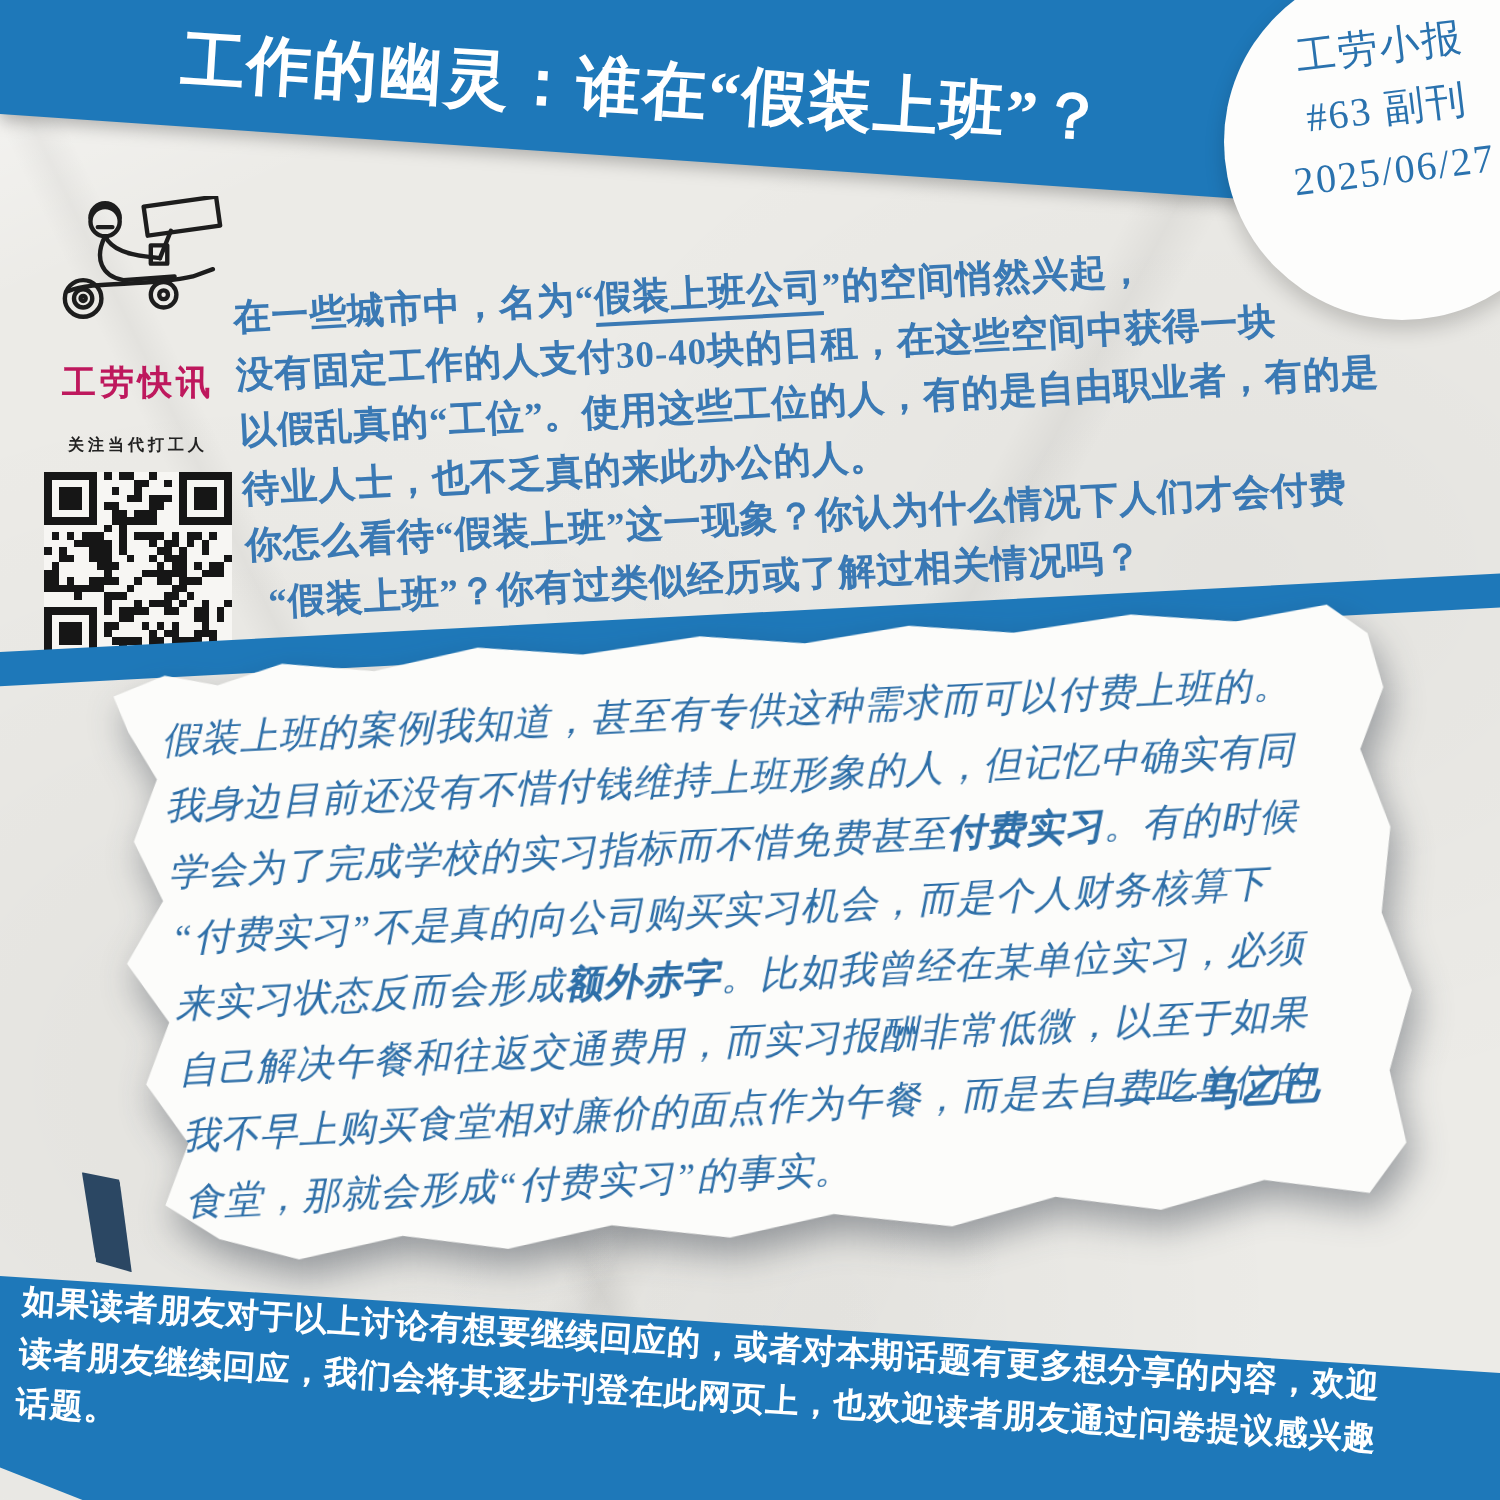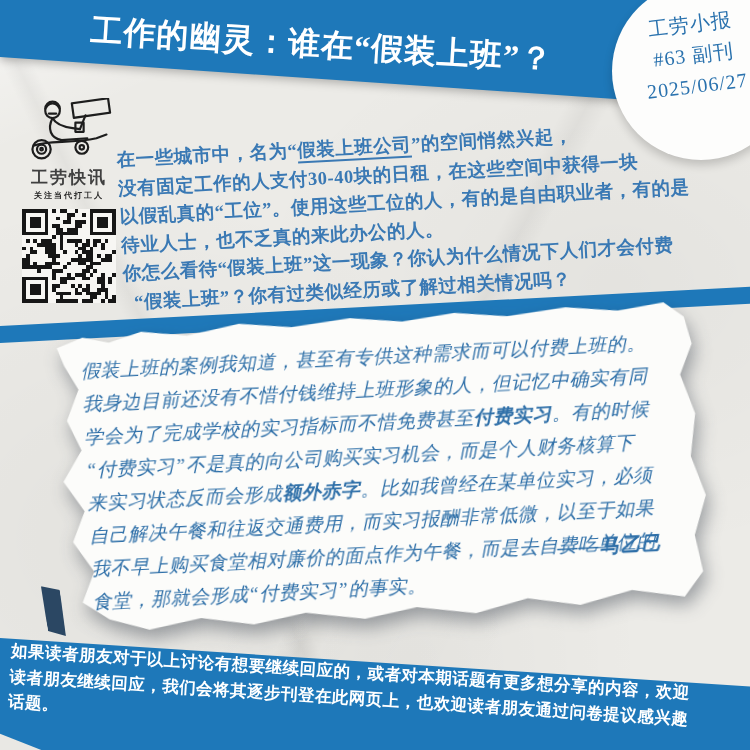--- a/index.html
+++ b/index.html
@@ -34,23 +34,23 @@
     border-radius:50%;background:#fdfdfc;z-index:3;
     box-shadow:0 5px 10px rgba(0,0,0,.18);}
   .badge-inner{transform:rotate(-7deg);transform-origin:center;
     padding-top:27px;width:160px;text-align:center;color:#2a72ae;
     font-size:20px;line-height:31px;letter-spacing:1px;}
 
   
   .logo-group{position:absolute;left:16px;top:98px;width:106px;z-index:2;text-align:center;}
   .rider-svg{display:block;margin:0 auto;}
   .brand-name{font-family:"Liberation Sans","DejaVu Sans",sans-serif;
-    font-size:17px;font-weight:bold;color:#404040;letter-spacing:2px;margin-top:4px;}
+    font-size:17px;font-weight:bold;color:#be185d;letter-spacing:2px;margin-top:18px;}
   .brand-tagline{font-family:"Liberation Sans","DejaVu Sans",sans-serif;
-    font-size:8px;font-weight:bold;color:#222;letter-spacing:2px;margin-top:1px;}
+    font-size:8px;font-weight:bold;color:#222;letter-spacing:2px;margin-top:14px;}
   .qr-svg{display:block;margin:8px auto 0 auto;background:#f4f3f0;}
 
   
   .intro{position:absolute;left:116px;top:146px;width:620px;z-index:2;
     transform:rotate(-3deg);transform-origin:left top;
     color:#3a79b4;font-size:18.5px;line-height:28.5px;font-weight:600;
     letter-spacing:.5px;white-space:nowrap;}
   .intro .indent{padding-left:10px;}
   .u{border-bottom:2px solid currentColor;padding-bottom:1px;}
 

